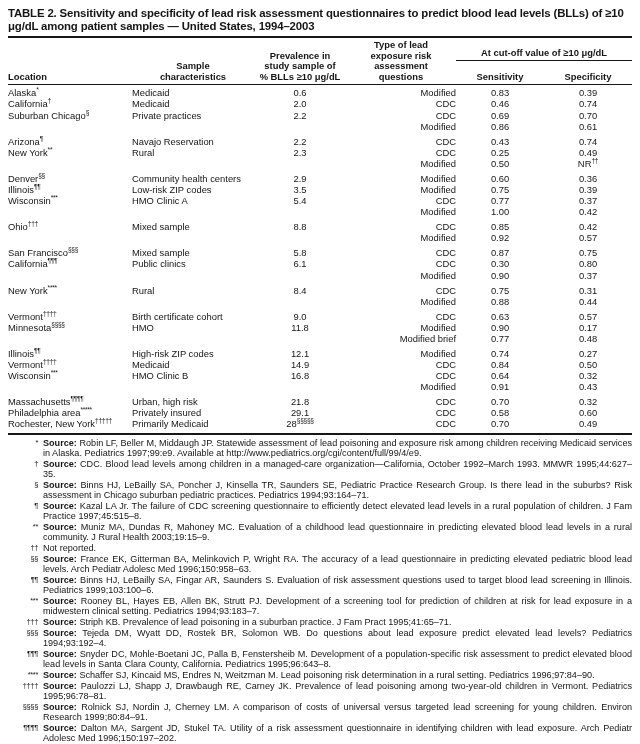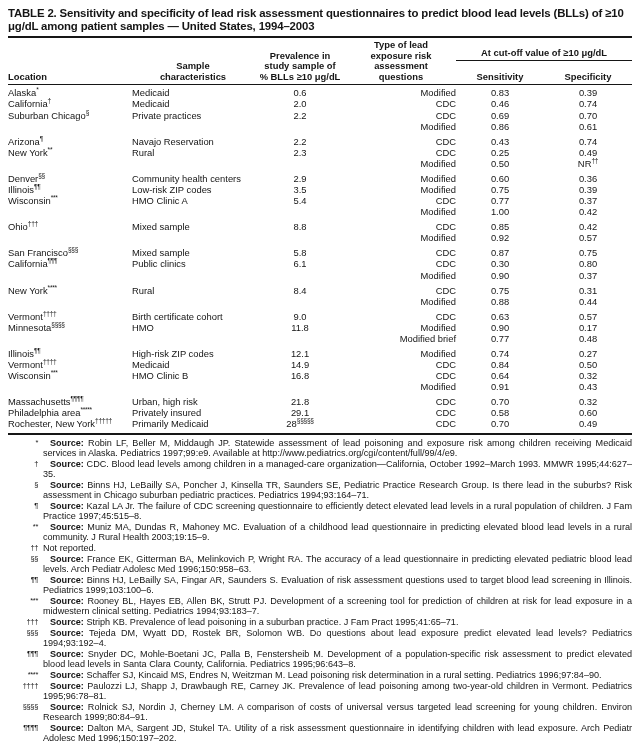--- a/index.html
+++ b/index.html
@@ -34,21 +34,21 @@
   tbody tr:first-child td{padding-top:3px;}
   tbody tr.last td{padding-bottom:3px;}
 
   sup{font-size:6.6px;line-height:0;vertical-align:super;letter-spacing:-0.3px;}
 
   .footnotes{padding:3px 0 0 6px;}
   .fn{display:flex;align-items:flex-start;}
   .fn-sym{flex:none;width:24px;text-align:right;padding-right:5px;
           font-size:7.4px;line-height:10.5px;letter-spacing:-0.3px;padding-top:0.5px;}
   .fn-text{flex:1;font-size:9.1px;line-height:10.5px;text-align:justify;}
-  .fn-text b{font-weight:bold;margin-left:7px;}
+  .fn-text b{font-weight:bold;}
 </style>
 </head>
 <body>
 
 <div class="page">
 
   <div class="title">TABLE 2. Sensitivity and specificity of lead risk assessment questionnaires to predict blood lead levels (BLLs) of ≥10 μg/dL among patient samples — United States, 1994–2003</div>
   <div class="rule-top"></div>
 
   <table class="main">

